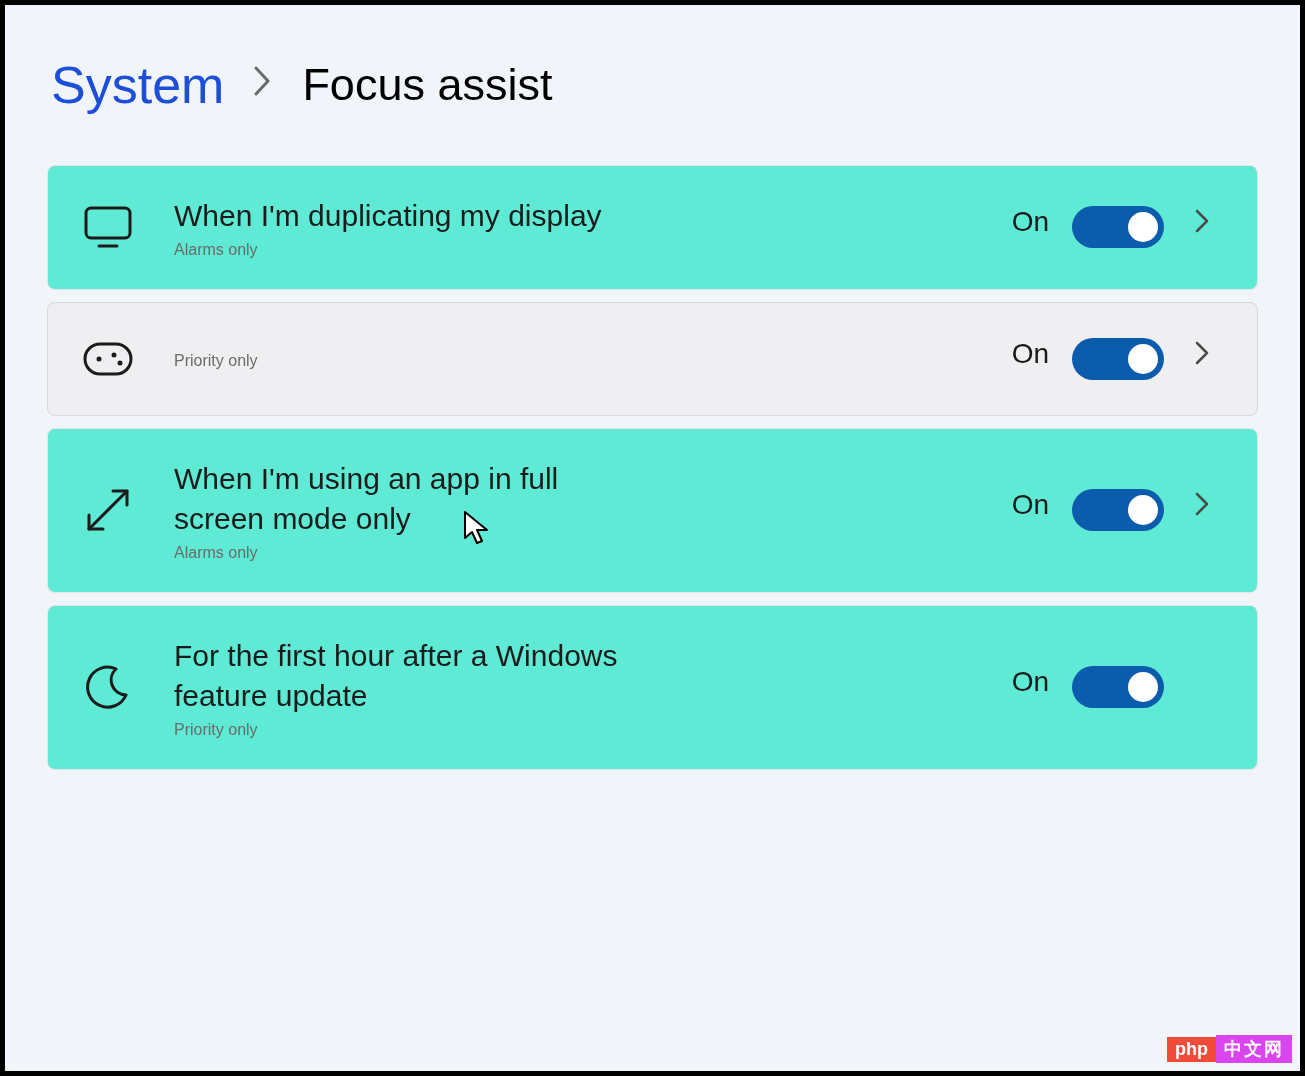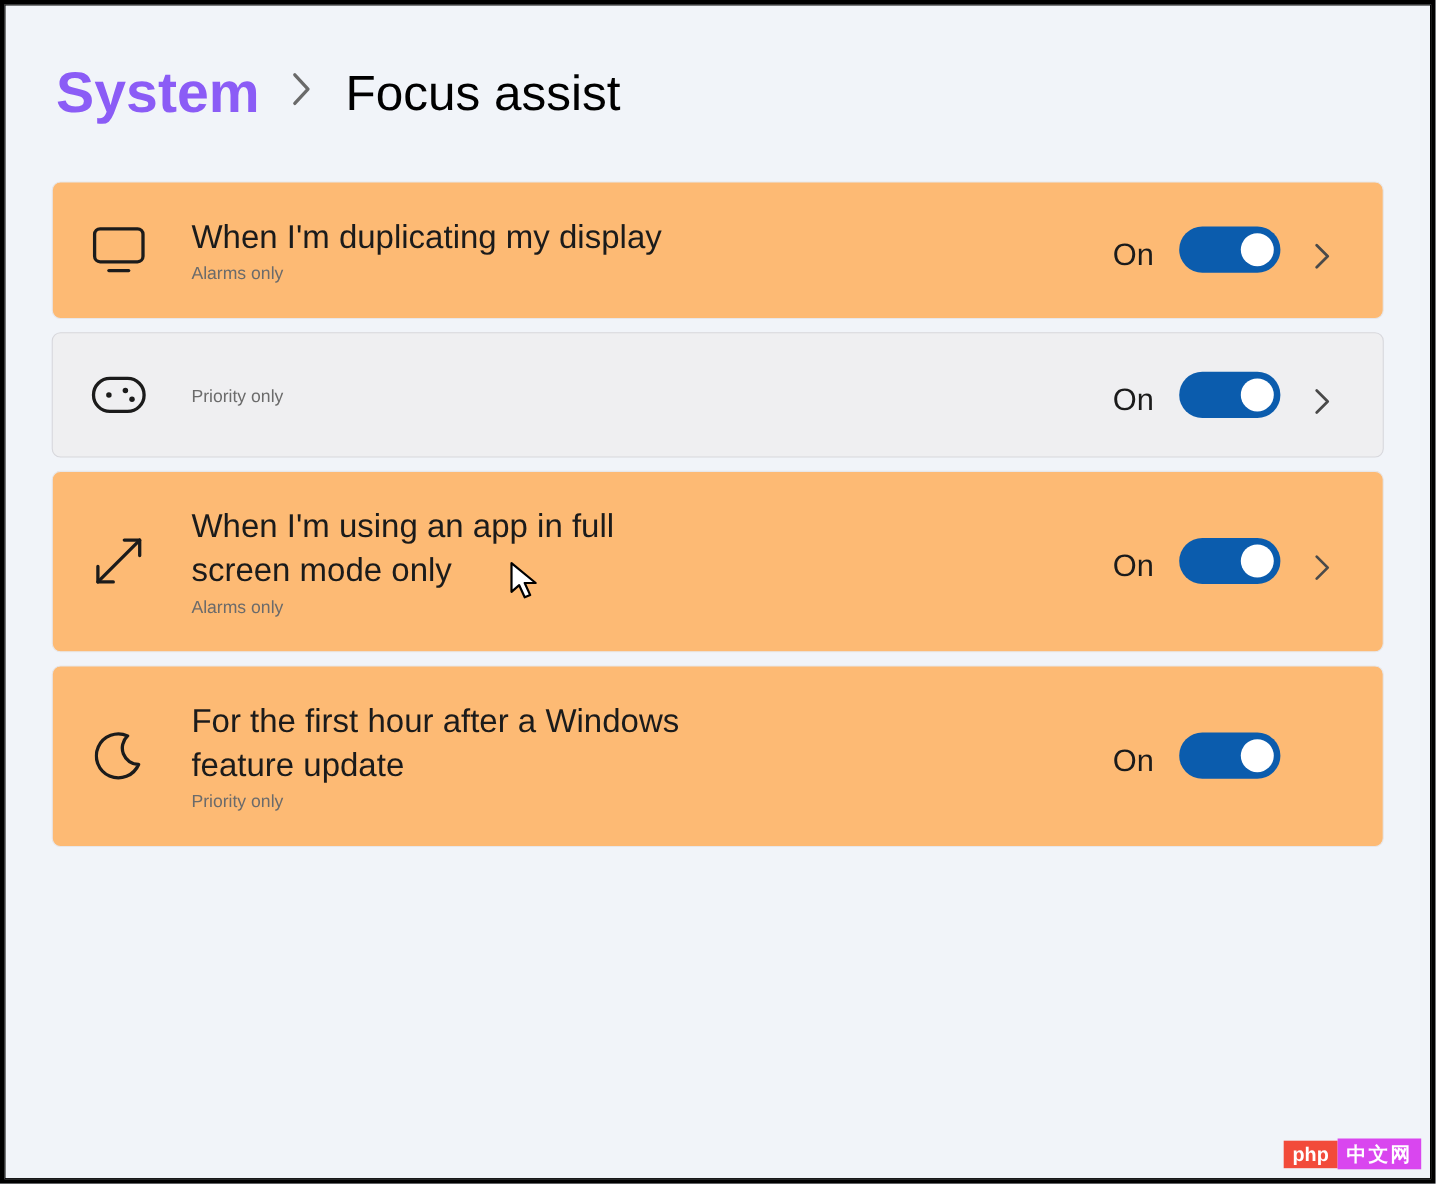--- a/index.html
+++ b/index.html
@@ -20,40 +20,40 @@
   }
   .breadcrumb {
     display: flex;
     align-items: center;
     gap: 28px;
     margin-bottom: 50px;
     padding-left: 4px;
   }
   .breadcrumb-parent {
     font-size: 52px;
-    font-weight: 700;
-    color: #8b5cf6;
+    font-weight: 400;
+    color: #1d4ed8;
     cursor: pointer;
   }
   .breadcrumb-sep {
     font-size: 36px;
     color: #6a6a6a;
   }
   .breadcrumb-current {
     font-size: 45px;
     font-weight: 400;
     color: #000000;
   }
   .settings-list {
     display: flex;
     flex-direction: column;
     gap: 12px;
   }
   .setting-row {
-    background: #fdba74;
+    background: #5eead4;
     border: 1px solid #e7e7ea;
     border-radius: 8px;
     display: flex;
     align-items: center;
     padding: 30px 40px 30px 34px;
     gap: 40px;
     cursor: pointer;
   }
   .setting-row.hover {
     background: #efeff1;
@@ -78,21 +78,21 @@
     line-height: 1.35;
     max-width: 460px;
   }
   .row-subtitle {
     font-size: 16px;
     color: #6b6b6b;
     margin-top: 4px;
   }
   .row-controls {
     display: flex;
-    align-items: flex-end;
+    align-items: flex-start;
     gap: 23px;
     flex-shrink: 0;
   }
   .toggle-label {
     font-size: 28px;
     color: #1b1b1b;
   }
   .toggle {
     width: 92px;
     height: 42px;

